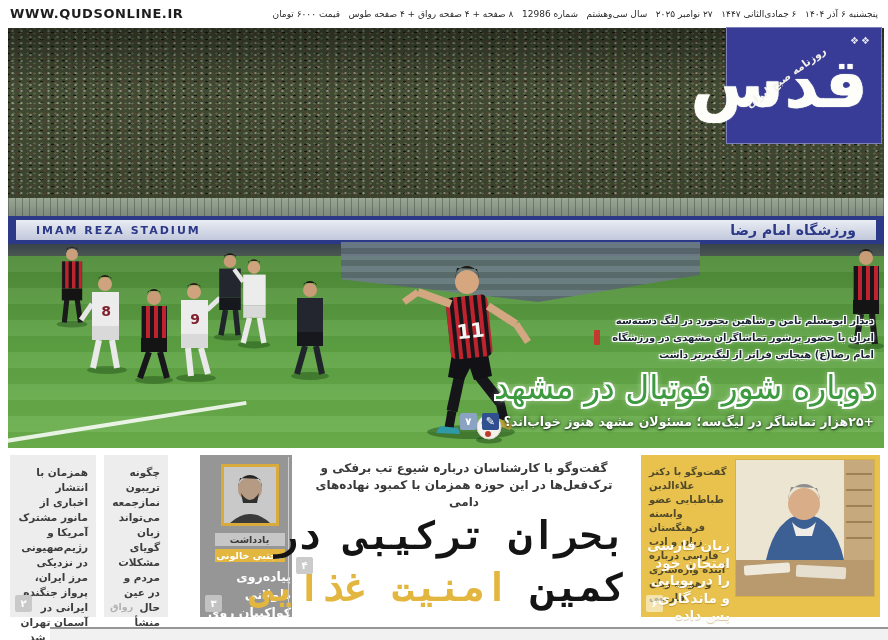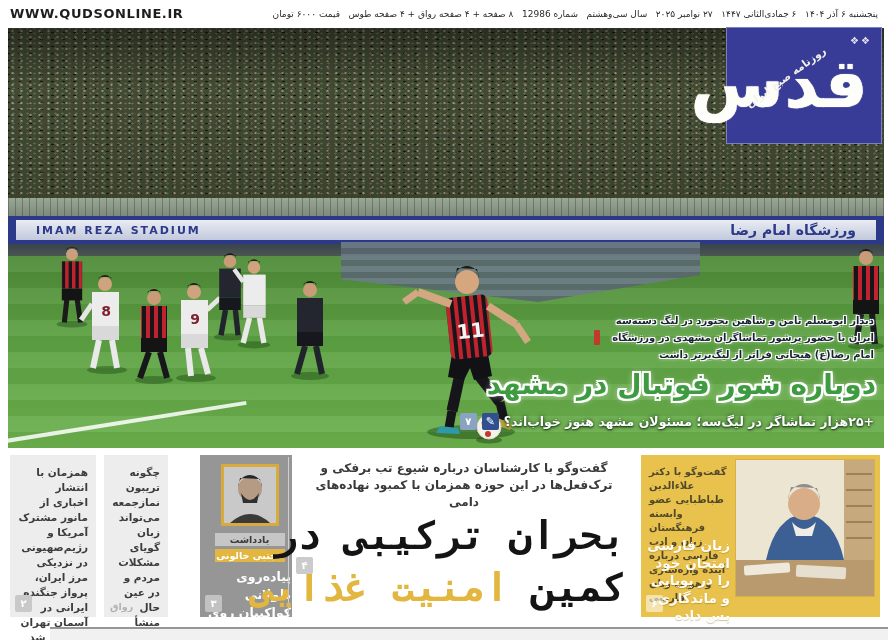--- a/index.html
+++ b/index.html
@@ -48,21 +48,21 @@
   .logo { position:absolute; right:6px; top:27px; width:156px; height:117px; background:#383c96; z-index:6; box-shadow:0 0 0 1px rgba(255,255,255,.35) inset; }
   .logo-title { position:absolute; right:14px; top:2px; color:#fdfdfa; font-size:68px; font-weight:bold; line-height:110px; direction:rtl; text-shadow:0 0 1px #fff; }
   .logo-tagline { position:absolute; left:12px; top:44px; color:#f4f2ea; font-size:10.5px; font-weight:bold; transform:rotate(-36deg); direction:rtl; white-space:nowrap; }
   .logo-orn { position:absolute; right:10px; top:8px; color:#ffffff; font-size:10px; letter-spacing:2px; opacity:.85; }
 
   
   .lead-kicker { position:absolute; right:10px; top:284px; width:274px; direction:rtl; text-align:right;
     font-size:10px; font-weight:bold; color:#182231; line-height:17px; z-index:5;
     text-shadow:-1px -1px 0 #fff, 1px -1px 0 #fff, -1px 1px 0 #fff, 1px 1px 0 #fff, 0 0 4px #fff; }
   .red-mark { position:absolute; right:284px; top:302px; width:6px; height:15px; background:#c23a2e; z-index:5; border-radius:1px; }
-  .lead-headline { position:absolute; right:8px; top:340px; direction:rtl; font-size:28px; font-weight:700; color:#3f9b41; z-index:5; white-space:nowrap;
+  .lead-headline { position:absolute; right:8px; top:340px; direction:rtl; font-size:33px; font-weight:400; color:#3f9b41; z-index:5; white-space:nowrap;
     text-shadow:-2px -2px 0 #fff, 0 -2px 0 #fff, 2px -2px 0 #fff, -2px 0 0 #fff, 2px 0 0 #fff, -2px 2px 0 #fff, 0 2px 0 #fff, 2px 2px 0 #fff, 0 0 7px rgba(255,255,255,.95); }
   .lead-subrow { position:absolute; right:10px; top:385px; z-index:5; direction:rtl; display:flex; align-items:center; gap:5px; }
   .lead-subhead { font-size:12.5px; font-weight:bold; color:#fff; text-shadow:0 1px 2px rgba(10,40,10,.9), 0 0 4px rgba(10,40,10,.7); white-space:nowrap; }
   .chip { display:inline-flex; align-items:center; justify-content:center; width:17px; height:17px; font-size:10px; font-weight:bold; color:#fff; border-radius:2px; }
   .chip-pen { background:#31508f; font-size:11px; }
   .chip-7 { background:#8aa3c2; }
 
   
   .bottom { position:absolute; top:455px; left:0; right:0; height:162px; }
   .colbox { position:absolute; top:0; height:162px; direction:rtl; }

